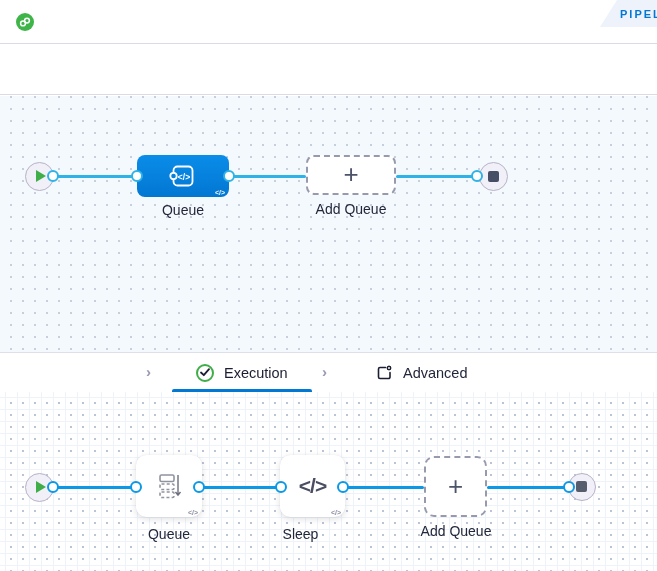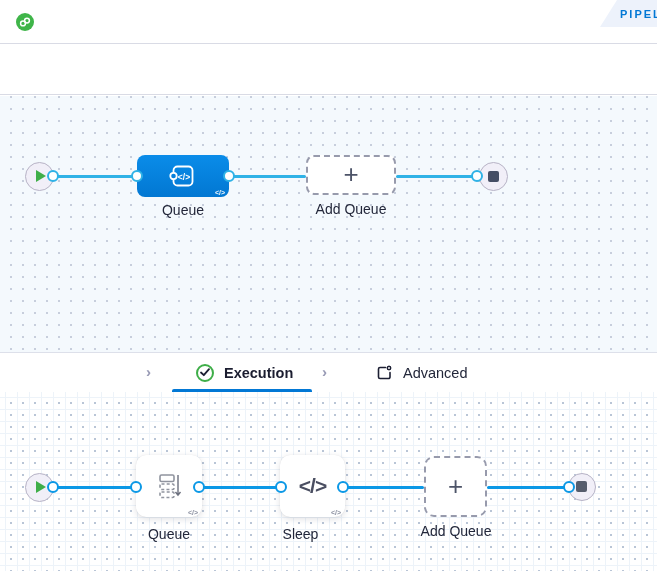--- a/index.html
+++ b/index.html
@@ -78,21 +78,21 @@
                border-radius: 10px; z-index: 2; cursor: pointer;
                box-shadow: 0 2px 6px rgba(40,41,61,.14), 0 0 1px rgba(40,41,61,.12);
                display: flex; align-items: center; justify-content: center; }
   .code-big { font-size: 21px; font-weight: bold; color: #4a4e61; letter-spacing: -1px; }
 
   
   .tabstrip { position: absolute; top: 352px; left: 0; width: 657px; height: 40px;
               background: #fff; border-top: 1px solid #dde0ea; z-index: 5; }
   .tab { position: absolute; top: 0; height: 100%; display: flex; align-items: center; gap: 10px;
          cursor: pointer; font-size: 14.5px; color: #23273a; }
-  .tab.active { font-weight: bold; color: #1b1d30; }
+  .tab.active { font-weight: normal; color: #1b1d30; }
   .tab-chevron { position: absolute; top: 10px; font-size: 15px; color: #989ab5; font-weight: bold; }
   .tab-underline { position: absolute; left: 172px; bottom: 0; width: 140px; height: 3px;
                    background: #0278d5; border-radius: 2px 2px 0 0; }
   .exec-badge { width: 18px; height: 18px; border-radius: 50%; border: 2px solid #3fae49;
                 background: #fff; display: flex; align-items: center; justify-content: center; }
 </style>
 </head>
 <body>
 
 <div class="app">

